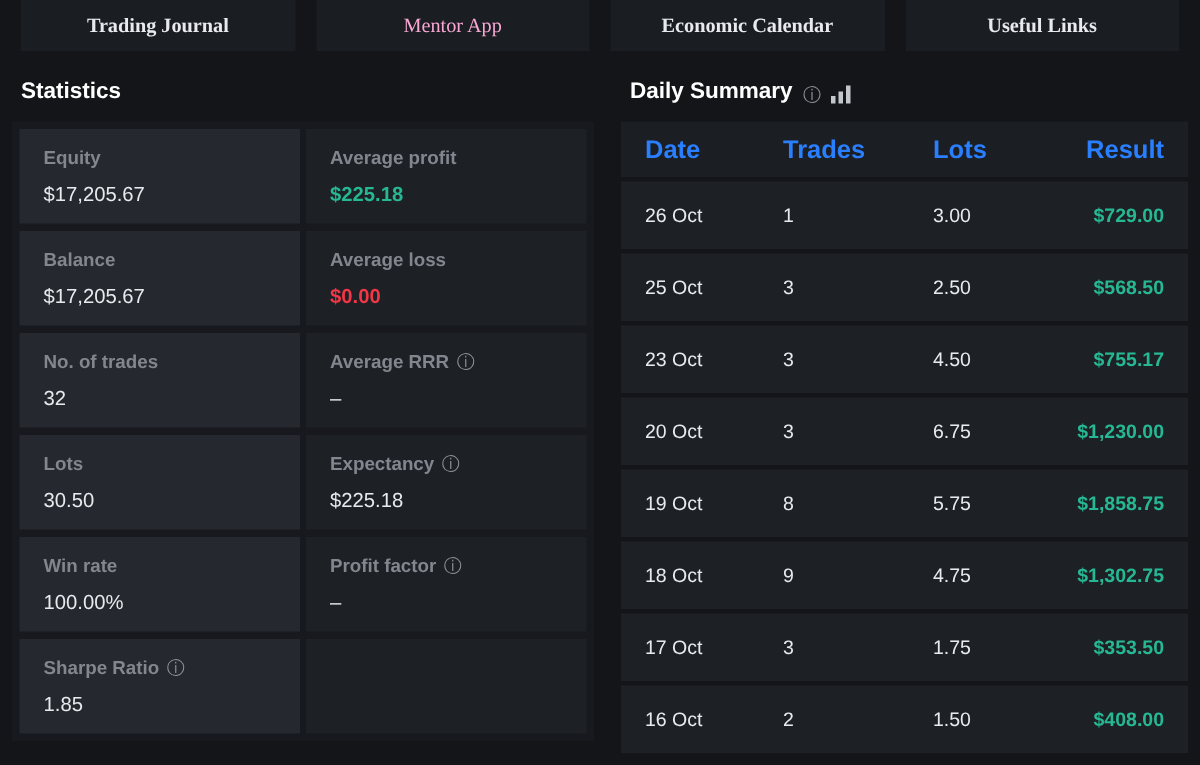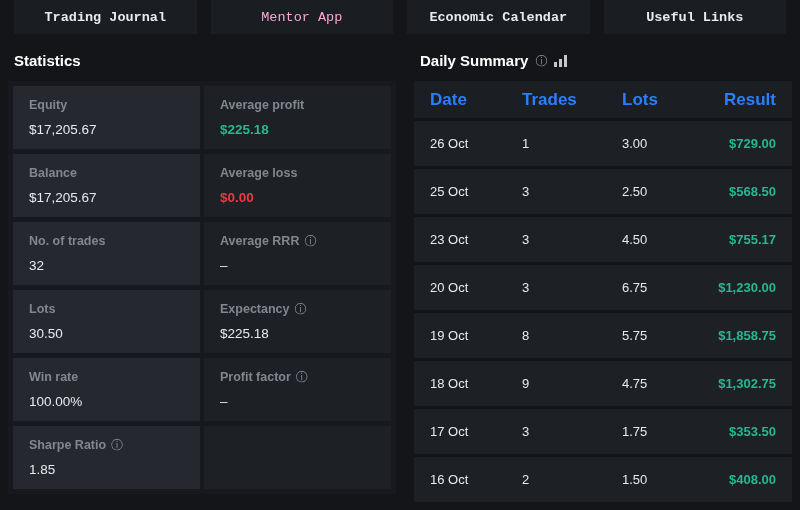--- a/index.html
+++ b/index.html
@@ -32,39 +32,39 @@
     flex:1;
     background:var(--tab-bg);
     border:none;
     color:var(--text);
     font-size:13.5px;
     font-weight:600;
     display:flex;
     align-items:center;
     justify-content:center;
     cursor:pointer;
-    font-family:Liberation Mono, monospace;
+    font-family:Liberation Serif, serif;
     text-align:right;
   }
   .tab.muted{color:#f9a8d4;font-weight:500;}
   
   .content{
     display:flex;
     gap:18px;
     padding:12px 8px 0 8px;
   }
   .left-col{flex:0 0 388px;}
   .right-col{flex:1;min-width:0;}
   .section-title{
     font-size:15px;
     font-weight:700;
     color:#ffffff;
     margin:6px 6px 12px 6px;
     display:flex;
-    align-items:center;
+    align-items:flex-end;
     gap:7px;
   }
   .info-icon{
     color:#8d929a;
     font-size:12px;
     font-weight:400;
     line-height:1;
   }
   .chart-icon{display:inline-flex;align-items:flex-end;gap:2px;height:12px;}
   .chart-icon i{display:block;width:3px;background:#c3c7cc;}

